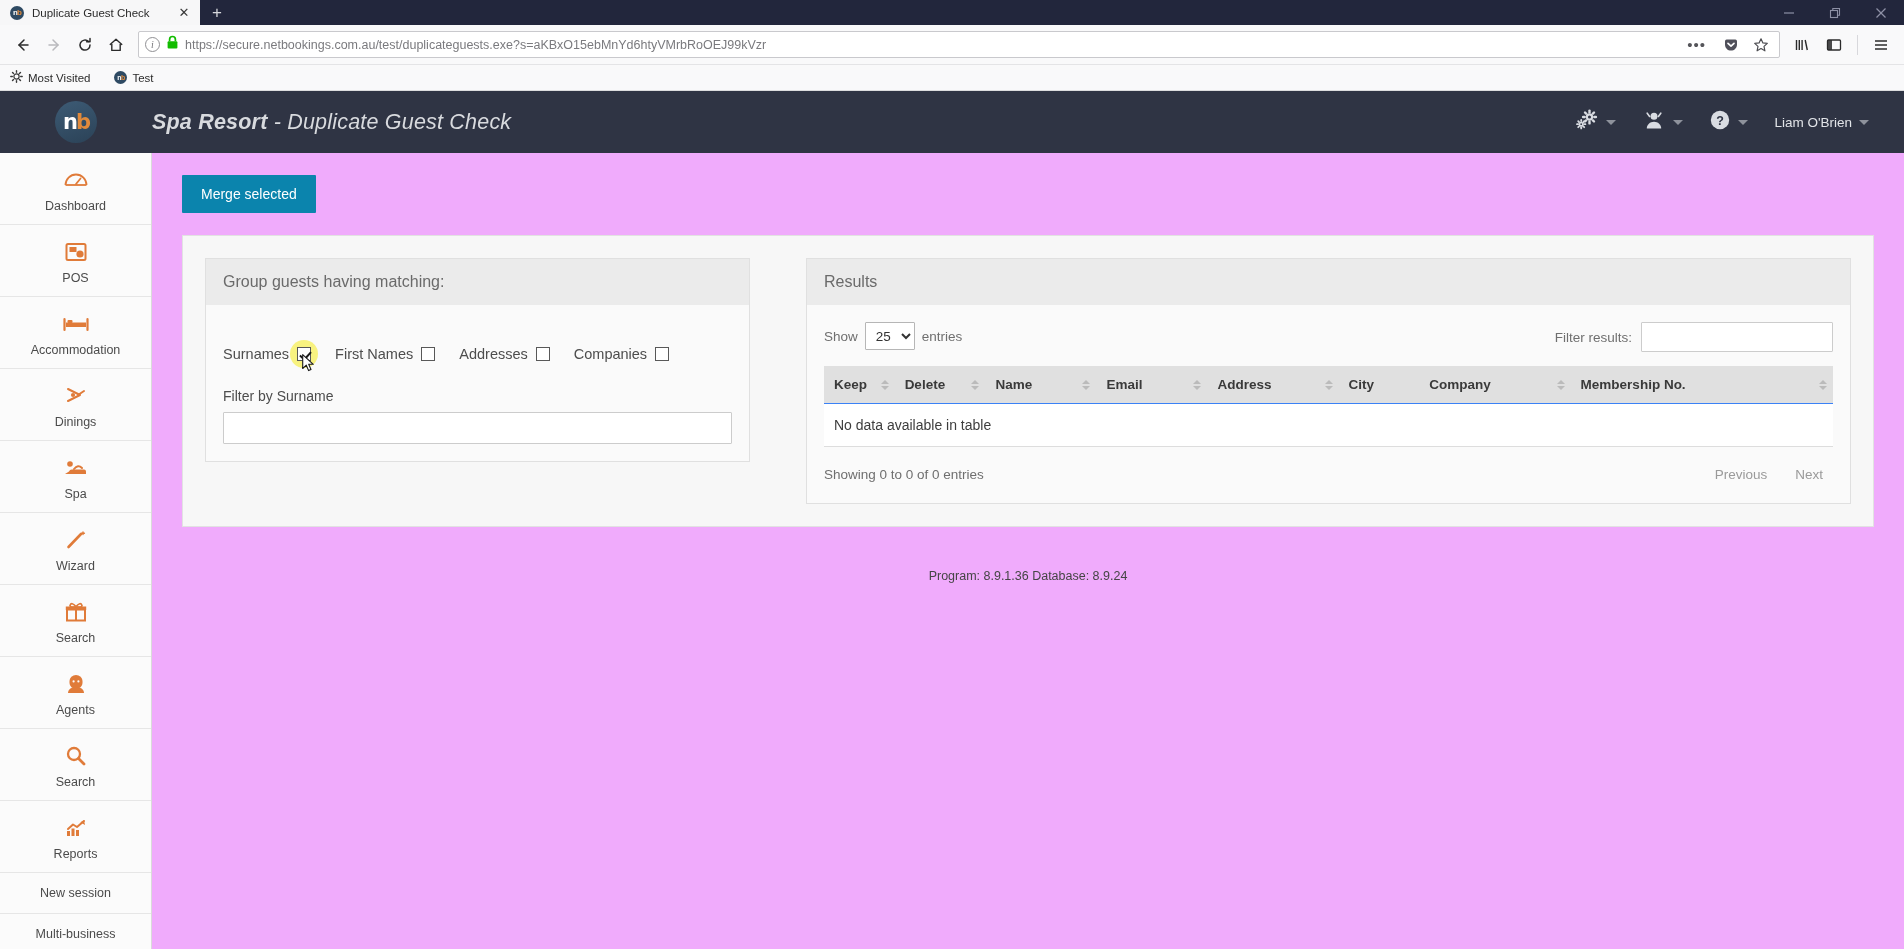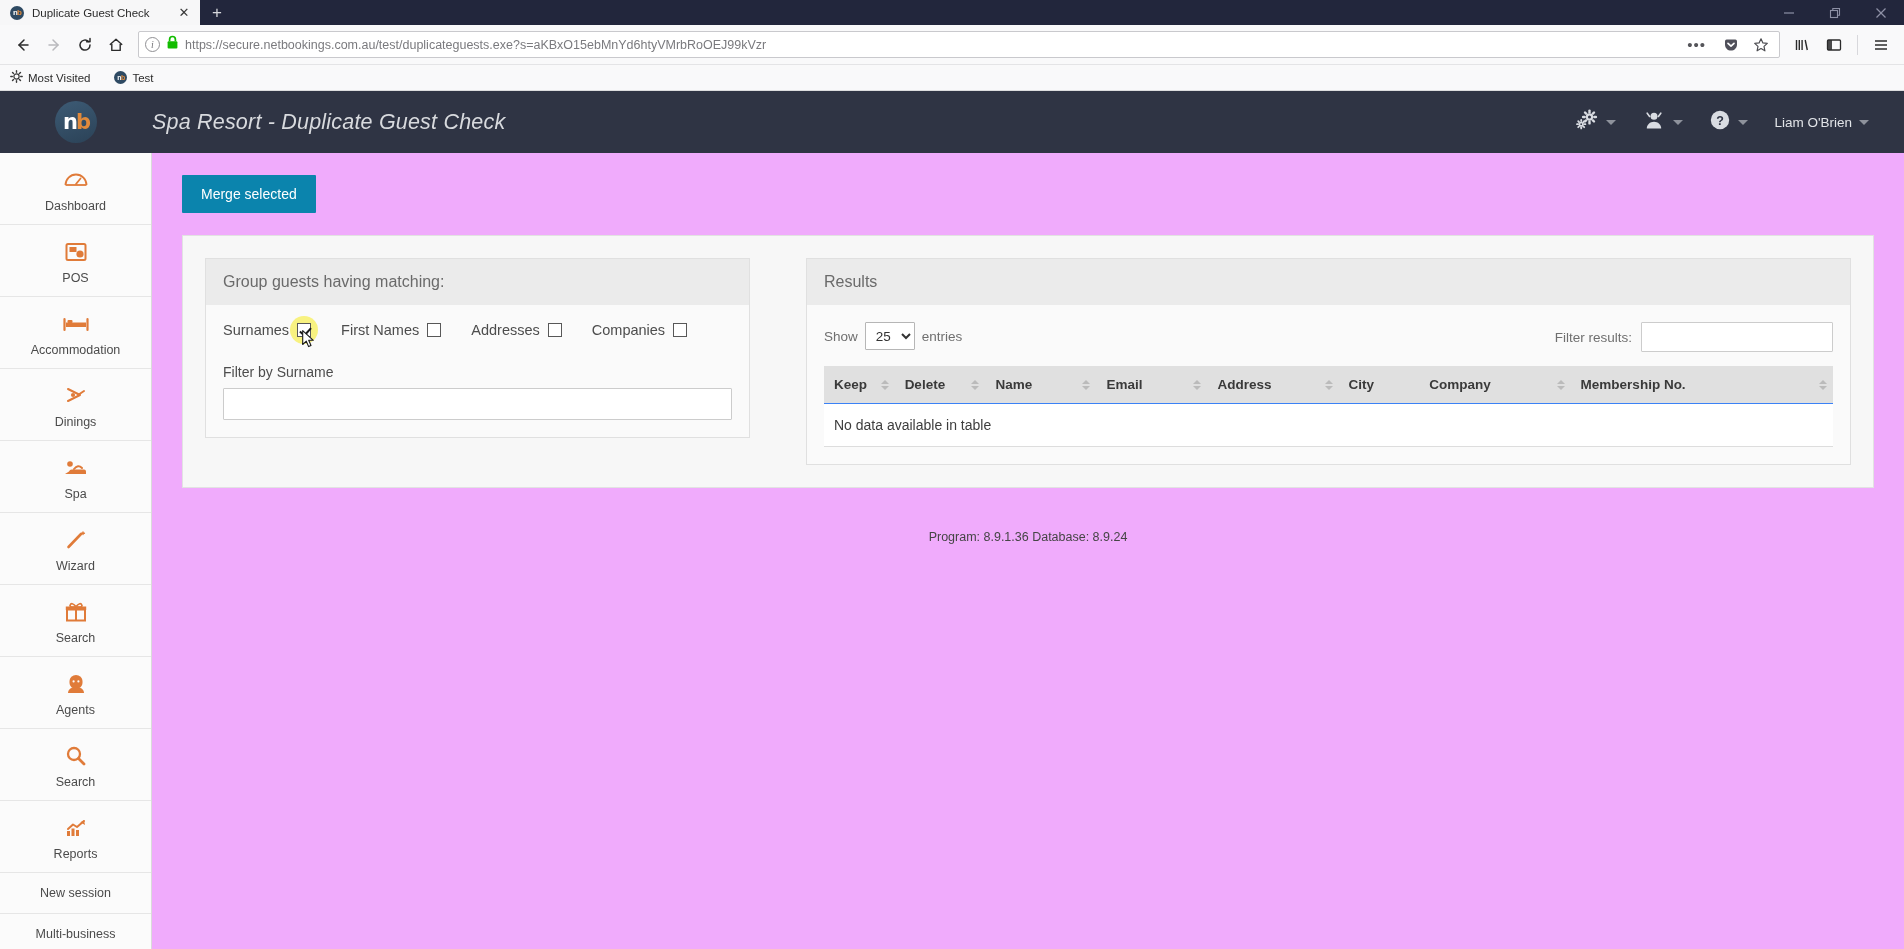--- a/index.html
+++ b/index.html
@@ -125,21 +125,21 @@
     display: flex; align-items: center; justify-content: center;
     font-size: 21px; font-weight: bold; letter-spacing: -2px;
     font-family: "DejaVu Sans", sans-serif;
   }
   .logo .n { color: #fff; }
   .logo .b { color: #e08a3c; }
   .app-title {
     font-size: 21.5px; color: #d8dade; font-style: italic;
     font-family: "Liberation Sans", sans-serif; letter-spacing: 0.2px;
   }
-  .app-title .bold { font-weight: normal; }
+  .app-title .bold { font-weight: bold; }
   .header-right {
     position: absolute; right: 22px; top: 0; height: 62px;
     display: flex; align-items: center; gap: 0;
   }
   .hr-item {
     display: flex; align-items: center; gap: 7px;
     padding: 0 13px; cursor: pointer; color: #cfd2d8;
   }
   .caret-dn {
     width: 0; height: 0; border-left: 5px solid transparent;
@@ -184,22 +184,22 @@
   .panel-head {
     background: #ebebeb; padding: 14px 17px;
     font-size: 16px; color: #6a6a6a;
   }
   .panel-body { padding: 17px; }
 
   .panel-left { width: 545px; flex: 0 0 545px; }
   .panel-right { flex: 1 1 auto; margin-left: 36px; }
 
   .check-row {
-    display: flex; align-items: flex-start; gap: 30px;
-    margin-bottom: 26px; position: relative;
+    display: flex; align-items: flex-start; gap: 24px;
+    margin-bottom: 26px; position: relative; margin-top: 24px;
   }
   .check-item {
     display: flex; align-items: center; gap: 8px;
     font-size: 14.5px; color: #4d4d4d; cursor: pointer; position: relative;
   }
   .cbx {
     width: 14px; height: 14px; border: 1px solid #585858;
     background: #fff; display: inline-block; position: relative;
     flex: 0 0 auto;
   }
@@ -760,20 +760,27 @@
                   </th>
                 </tr>
               </thead>
               <tbody>
                 <tr>
                   <td colspan="8">No data available in table</td>
                 </tr>
               </tbody>
             </table>
 
+            <div class="dt-bottom">
+              <div class="dt-info">Showing 0 to 0 of 0 entries</div>
+              <div class="dt-pager">
+                <span class="pg">Previous</span>
+                <span class="pg">Next</span>
+              </div>
+            </div>
 
           </div>
         </section>
       </div>
 
       <div class="footer">Program: 8.9.1.36 Database: 8.9.24</div>
     </main>
   </div>
 </div>
 

